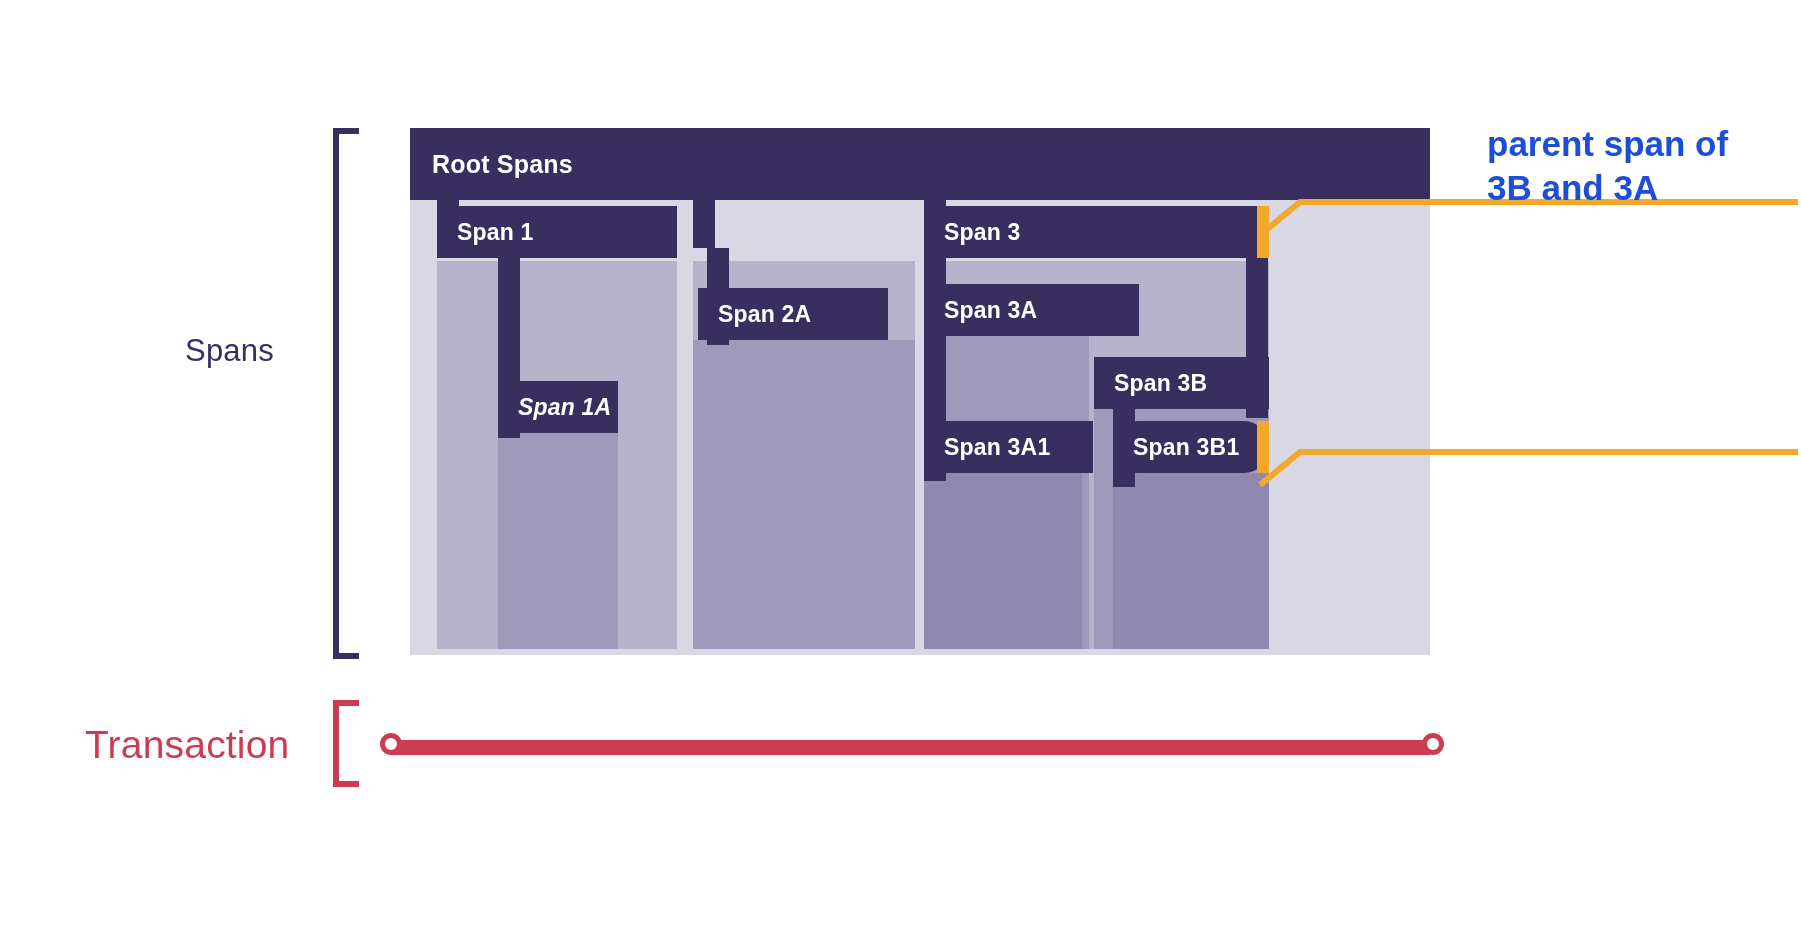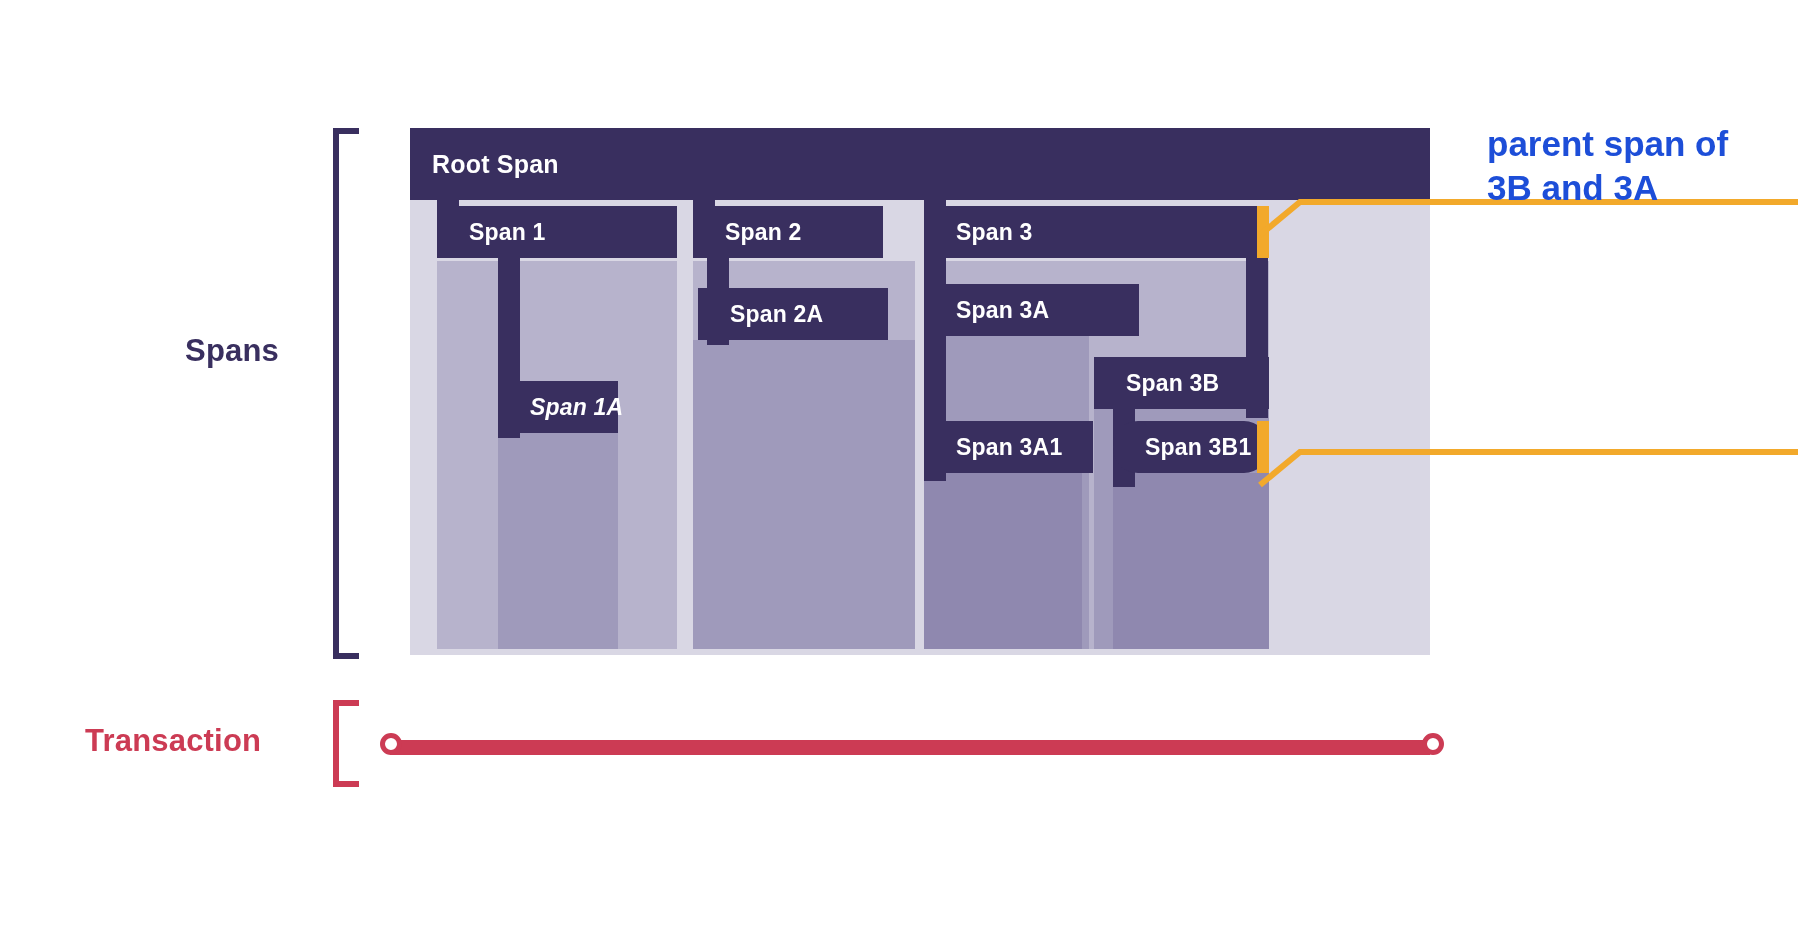--- a/index.html
+++ b/index.html
@@ -8,32 +8,32 @@
     background:#ffffff;
     font-family:"Liberation Sans","DejaVu Sans",sans-serif;
     overflow:hidden;
     position:relative;
   }
   .stage{position:absolute;left:0;top:0;width:1801px;height:927px;}
 
   
   .side-label{
     position:absolute;
-    font-weight:bold;
+    font-weight:normal;
     letter-spacing:.2px;
     white-space:nowrap;
   }
   #spans-label{
     left:185px;top:333px;
     font-size:31px;
     color:#392F5F;
   }
   #transaction-label{
     left:85px;top:723px;
-    font-size:31px;
+    font-size:39px;
     color:#CC3B54;
   }
 
   
   .bracket{position:absolute;box-sizing:border-box;}
   #spans-bracket{
     left:333px;top:128px;width:26px;height:531px;
     border-left:6px solid #392F5F;
     border-top:6px solid #392F5F;
     border-bottom:6px solid #392F5F;
@@ -56,21 +56,21 @@
   .layer{position:absolute;}
   .hdr{
     position:absolute;
     background:#392F5F;
     color:#ffffff;
     font-size:23px;
     font-weight:bold;
     display:flex;
     align-items:center;
     box-sizing:border-box;
-    padding-left:32px;
+    padding-left:20px;
     white-space:nowrap;
     letter-spacing:.2px;
   }
   .hdr.rootbar{font-size:25px;padding-left:22px;}
 
   
   .shade{position:absolute;background:#6B5F96;opacity:.30;}
   .shade2{position:absolute;background:#6B5F96;opacity:.30;}
 
   
@@ -149,27 +149,26 @@
     <div class="stem" style="left:297px;top:120px;width:22px;height:97px;"></div>
 
     <div class="stem" style="left:514px;top:120px;width:22px;height:95px;"></div>
 
     <div class="stem" style="left:836px;top:120px;width:22px;height:170px;"></div>
 
     <div class="stem" style="left:514px;top:208px;width:22px;height:145px;"></div>
 
     <div class="stem" style="left:703px;top:281px;width:22px;height:78px;"></div>
 
-    <div class="hdr rootbar" style="left:0px;top:0px;width:1020px;height:72px;">Root Span</div>
+    <div class="hdr rootbar" style="left:0px;top:0px;width:1020px;height:72px;">Root Spans</div>
 
     <div class="hdr" style="left:27px;top:78px;width:240px;height:52px;">Span 1</div>
 
     <div class="hdr" style="left:88px;top:253px;width:120px;height:52px;font-style:italic;">Span 1A</div>
 
-    <div class="hdr" style="left:283px;top:78px;width:190px;height:52px;">Span 2</div>
 
     <div class="hdr" style="left:288px;top:160px;width:190px;height:52px;">Span 2A</div>
 
     <div class="hdr" style="left:514px;top:78px;width:345px;height:52px;">Span 3</div>
 
     <div class="hdr" style="left:514px;top:156px;width:215px;height:52px;text-align:right;">Span 3A</div>
 
     <div class="hdr" style="left:514px;top:293px;width:169px;height:52px;">Span 3A1</div>
 
     <div class="hdr" style="left:684px;top:229px;width:175px;height:52px;">Span 3B</div>

